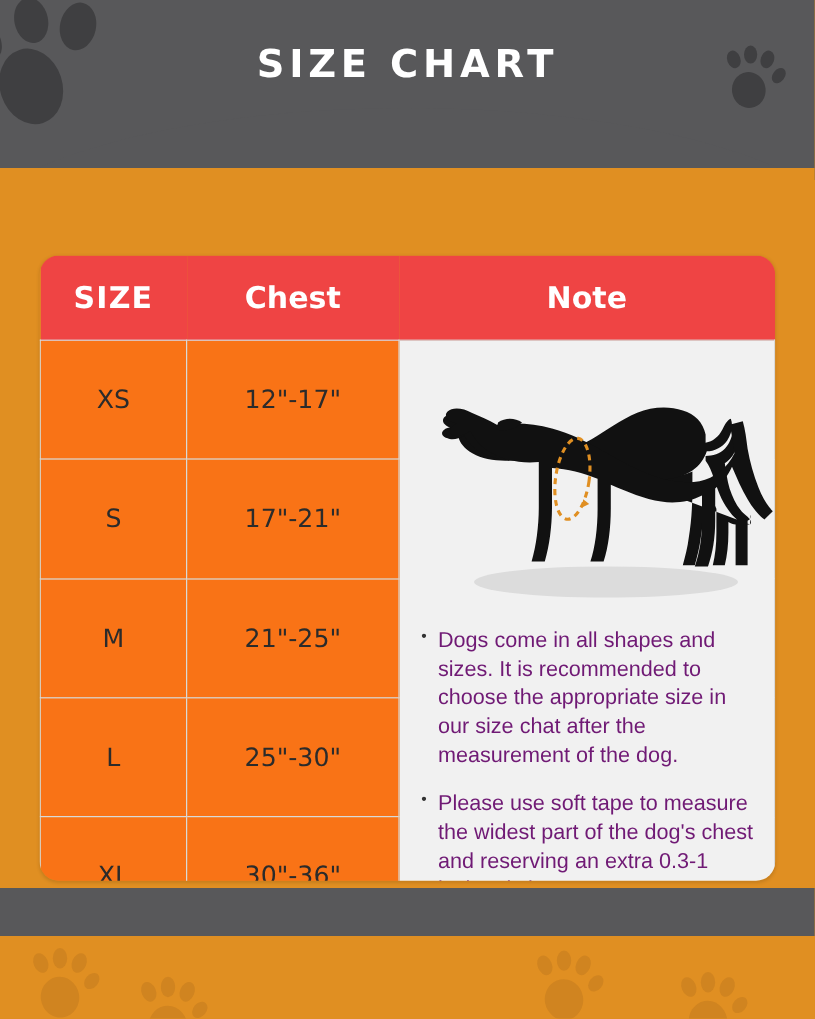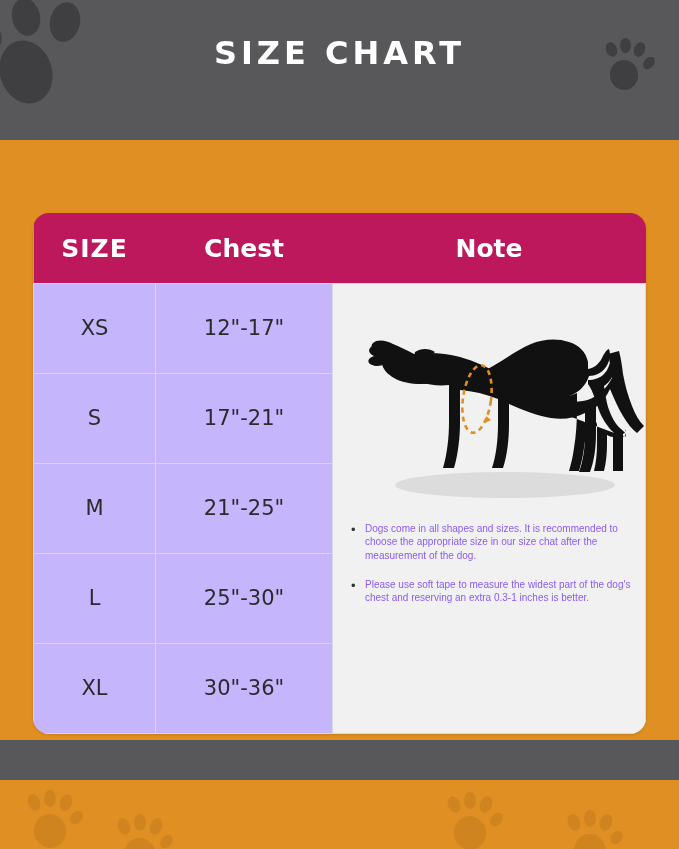--- a/index.html
+++ b/index.html
@@ -100,34 +100,34 @@
     overflow: hidden;
     box-shadow: 0 1px 3px rgba(0,0,0,.12);
   }
   .table {
     width: 100%;
     height: 100%;
     border-collapse: collapse;
     table-layout: fixed;
   }
   .table thead th {
-    background: #be185d;
+    background: #ef4444;
     color: #ffffff;
     height: 68px;
     font-size: 25px;
     font-weight: bold;
     vertical-align: middle;
     font-family: "DejaVu Sans", sans-serif;
   }
   .th-size { width: 120px; letter-spacing: 1px; }
   .th-chest { width: 175px; font-weight: normal; font-size: 26px; margin-top: 15px; }
   .th-note { font-weight: normal; font-size: 26px; text-align: center; }
 
   .table td {
-    background: #c4b5fd;
+    background: #f97316;
     border: 1px solid #d9d9d9;
     text-align: center;
     font-size: 21px;
     color: #2b2b2b;
     font-family: "DejaVu Sans", sans-serif;
   }
   .table td.col-size { width: 120px; }
   .table td.col-chest { width: 175px; }
   .table td.note-cell {
     background: #f1f1f1;
@@ -154,23 +154,23 @@
     left: 6px;
   }
   .note-list {
     margin: 0;
     padding: 0;
     list-style: none;
   }
   .note-list li {
     position: relative;
     padding-left: 14px;
-    font-size: 10px;
+    font-size: 18px;
     line-height: 1.33;
-    color: #8b5cf6;
+    color: #701a75;
     margin-bottom: 16px;
     text-align: left;
     font-family: "Liberation Sans", sans-serif;
   }
   .note-list li::before {
     content: "•";
     position: absolute;
     left: 0;
     top: -1px;
     font-size: 13px;

